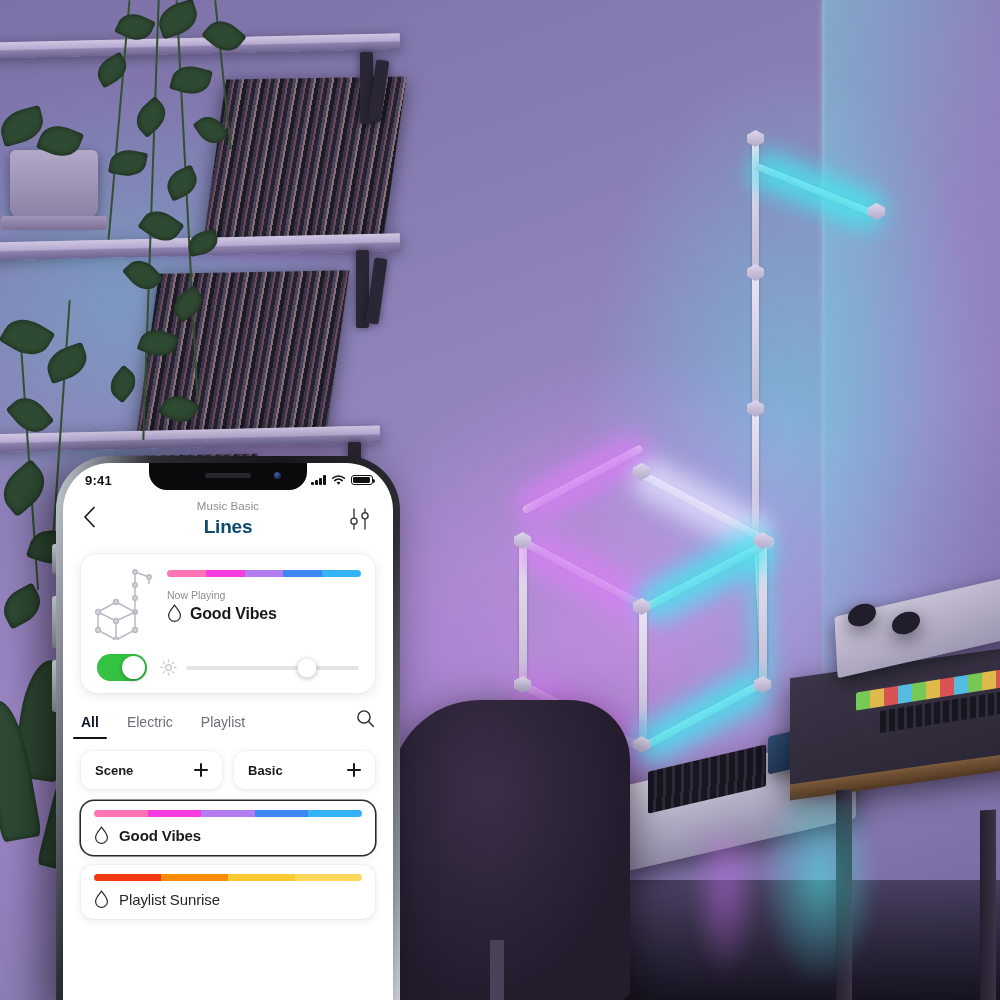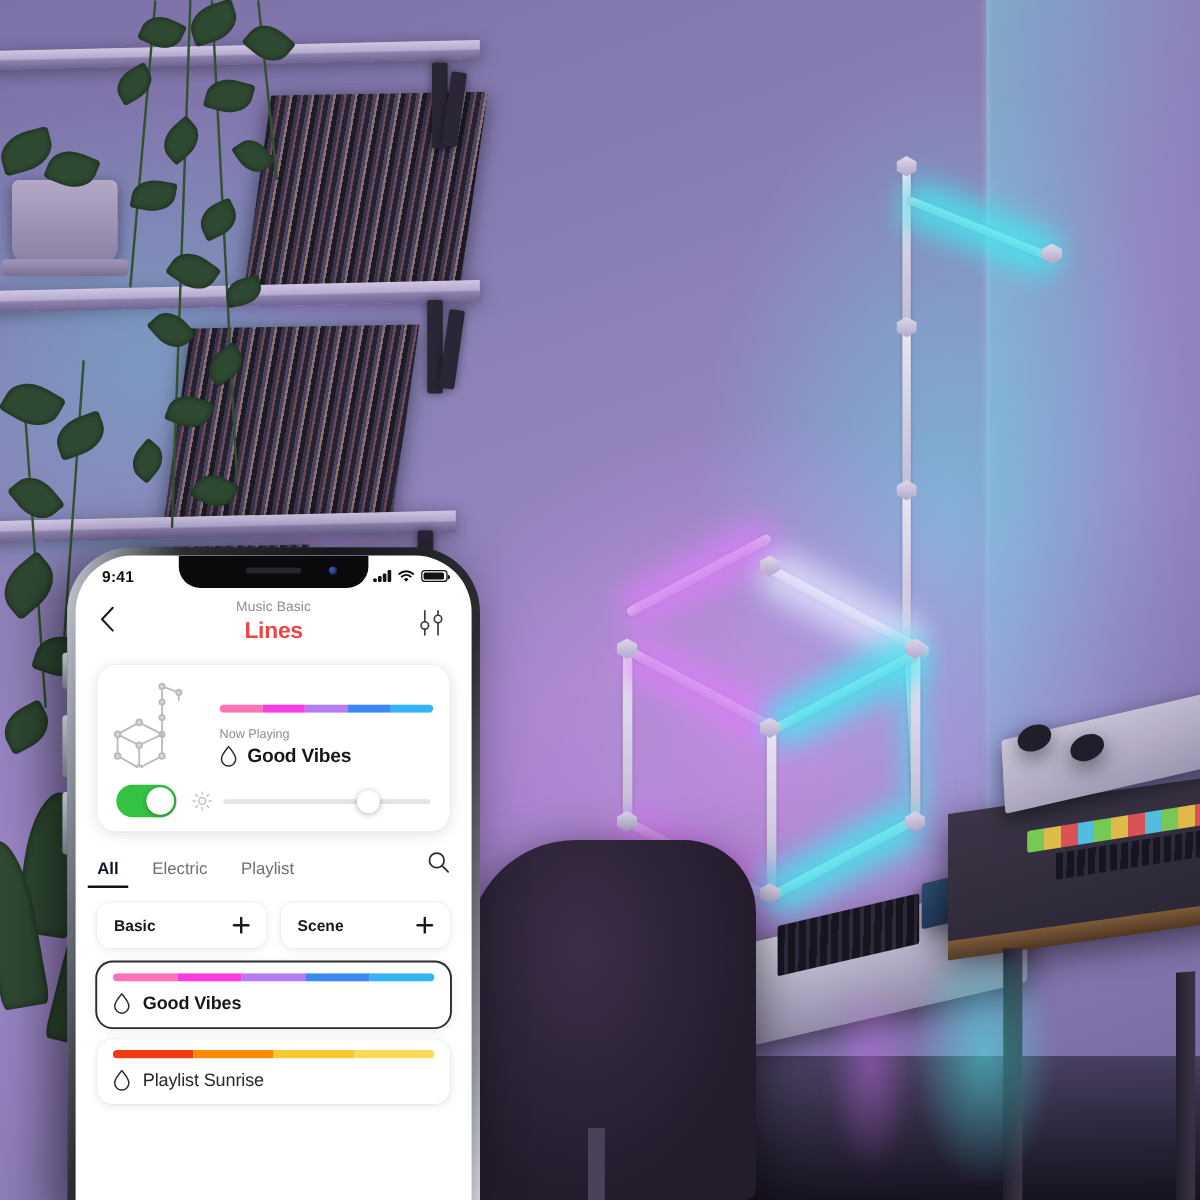--- a/index.html
+++ b/index.html
@@ -209,30 +209,30 @@
   .batt i { display:block; height:100%; width:92%; background:#111; border-radius:1.4px; }
 
   
   .navbar {
     position: relative; display: flex; align-items: center;
     padding: 6px 20px 10px 20px;
   }
   .back { width: 34px; cursor: pointer; }
   .nav-center { flex: 1; text-align: center; }
   .nav-sub { font-size: 11.5px; color: #8d8d93; letter-spacing: .1px; line-height: 1.35; }
-  .nav-title { font-size: 19px; font-weight: 700; color: #ef4444; letter-spacing: -.2px; line-height: 1.25; }
+  .nav-title { font-size: 19px; font-weight: 700; color: #0c4a6e; letter-spacing: -.2px; line-height: 1.25; }
   .nav-right { width: 34px; display: flex; justify-content: flex-end; }
 
   
   .np-card {
     margin: 6px 18px 0 18px; background: #fff;
     border-radius: 16px; padding: 14px 14px 12px 14px;
     box-shadow: 0 2px 12px rgba(0,0,0,.10), 0 0 0 .7px rgba(0,0,0,.045);
   }
-  .np-top { display: flex; align-items: flex-end; gap: 26px; }
+  .np-top { display: flex; align-items: flex-start; gap: 10px; }
   .np-art { width: 62px; height: 72px; flex: 0 0 62px; }
   .np-info { flex: 1; min-width: 0; padding-top: 2px; }
   .grad-bar { height: 7px; border-radius: 4px; overflow: hidden; display: flex; }
   .grad-bar span { display: block; height: 100%; }
   .np-label { font-size: 10.5px; color: #8d8d93; margin-top: 12px; }
   .np-name { display: flex; align-items: center; gap: 8px; margin-top: 3px; }
   .np-name b { font-size: 16px; font-weight: 700; color: #18181b; letter-spacing: -.2px; }
 
   .np-bottom { display: flex; align-items: center; gap: 13px; margin-top: 14px; padding: 0 2px; }
   .toggle {
@@ -538,25 +538,25 @@
         <div class="search-ic">
           <svg width="19" height="19" viewBox="0 0 20 20">
             <circle cx="8.4" cy="8.4" r="6.4" stroke="#2a2a30" stroke-width="1.5" fill="none"></circle>
             <line x1="13.2" y1="13.2" x2="18.4" y2="18.4" stroke="#2a2a30" stroke-width="1.5" stroke-linecap="round"></line>
           </svg>
         </div>
       </div>
 
       <div class="chips">
         <div class="chip">
+          <span>Scene</span>
+          <div class="plus"></div>
+        </div>
+        <div class="chip">
           <span>Basic</span>
-          <div class="plus"></div>
-        </div>
-        <div class="chip">
-          <span>Scene</span>
           <div class="plus"></div>
         </div>
       </div>
 
       <div class="scenes">
         <div class="scene-item selected">
           <div class="grad-bar">
               <span style="background: rgb(255, 116, 182); flex: 1 1 0px;"></span>
               <span style="background: rgb(249, 60, 224); flex: 1 1 0px;"></span>
               <span style="background: rgb(181, 123, 240); flex: 1 1 0px;"></span>

